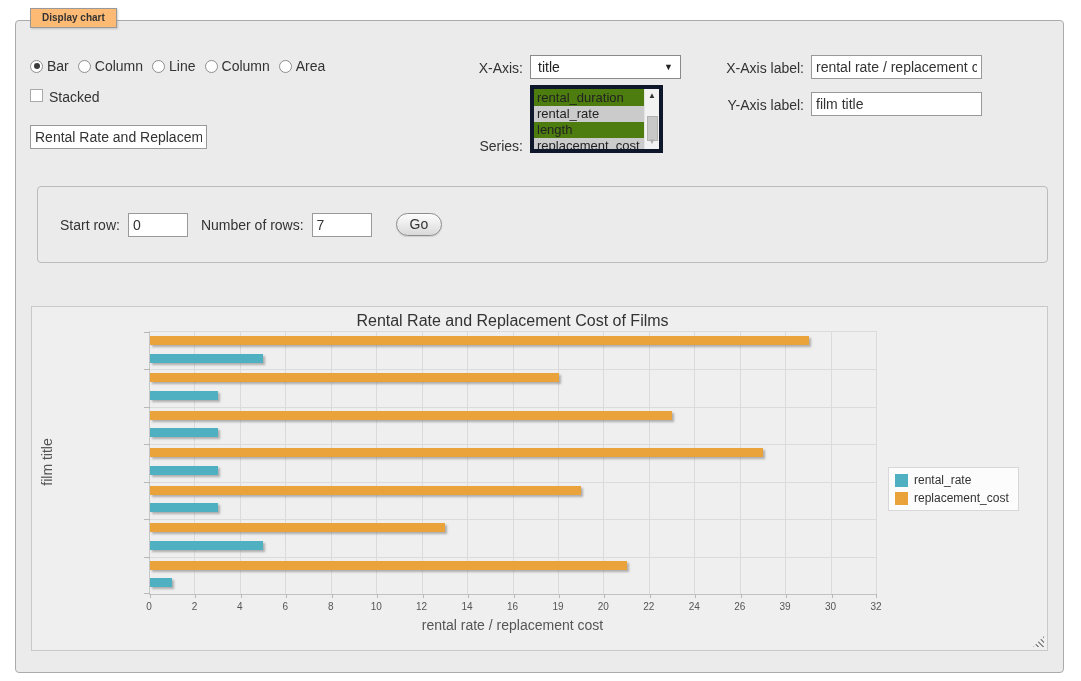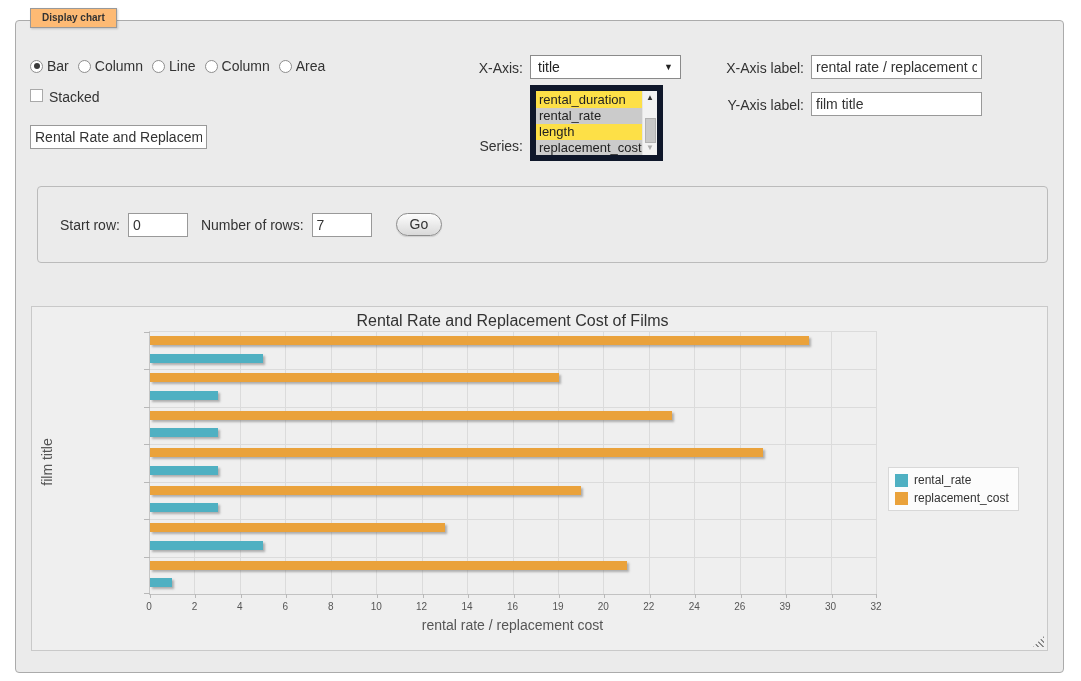--- a/index.html
+++ b/index.html
@@ -28,21 +28,21 @@
   input.txt{border:1px solid #999;background:#fff;font-family:"Liberation Sans",sans-serif;
             font-size:14px;color:#333;padding:2px 4px;box-sizing:border-box;height:24px;}
   .title-input{left:30px;top:125px;width:177px;}
   .lbl-right{text-align:right;}
   .xaxis-lbl{left:430px;top:60px;width:93px;}
   .select{left:530px;top:55px;width:151px;height:24px;background:#fff;border:1px solid #8A8A8A;
           box-sizing:border-box;display:flex;align-items:center;justify-content:space-between;
           padding:0 7px;font-size:14px;color:#222;}
   .select .arrow{font-size:9px;color:#222;}
   .series-lbl{left:430px;top:138px;width:93px;}
-  .listbox{left:530px;top:85px;width:133px;height:76px;background:#fde047;border:6px solid #0f172a;
+  .listbox{left:530px;top:85px;width:133px;height:68px;background:#4d7c0f;border:4px solid #0f172a;
            box-sizing:border-box;display:flex;overflow:hidden;}
   .opts{flex:1;padding-top:1px;overflow:hidden;}
   .opt{font-size:13px;line-height:16px;padding:0 3px;white-space:nowrap;color:#222;overflow:hidden;}
   .opt.sel{background:#CBCBCB;}
   .sbar{width:15px;background:#F2F2F2;border-left:1px solid #E4E4E4;position:relative;box-sizing:border-box;}
   .sbtn{position:absolute;left:0;width:14px;height:12px;text-align:center;font-size:8px;line-height:12px;}
   .sbtn.up{top:1px;color:#333;}
   .sbtn.down{bottom:1px;color:#ABABAB;}
   .sthumb{position:absolute;left:1.5px;top:27px;width:11px;height:25px;background:#C8C8C8;border:1px solid #B2B2B2;box-sizing:border-box;}
   .xal-lbl{left:698px;top:60px;width:106px;}

